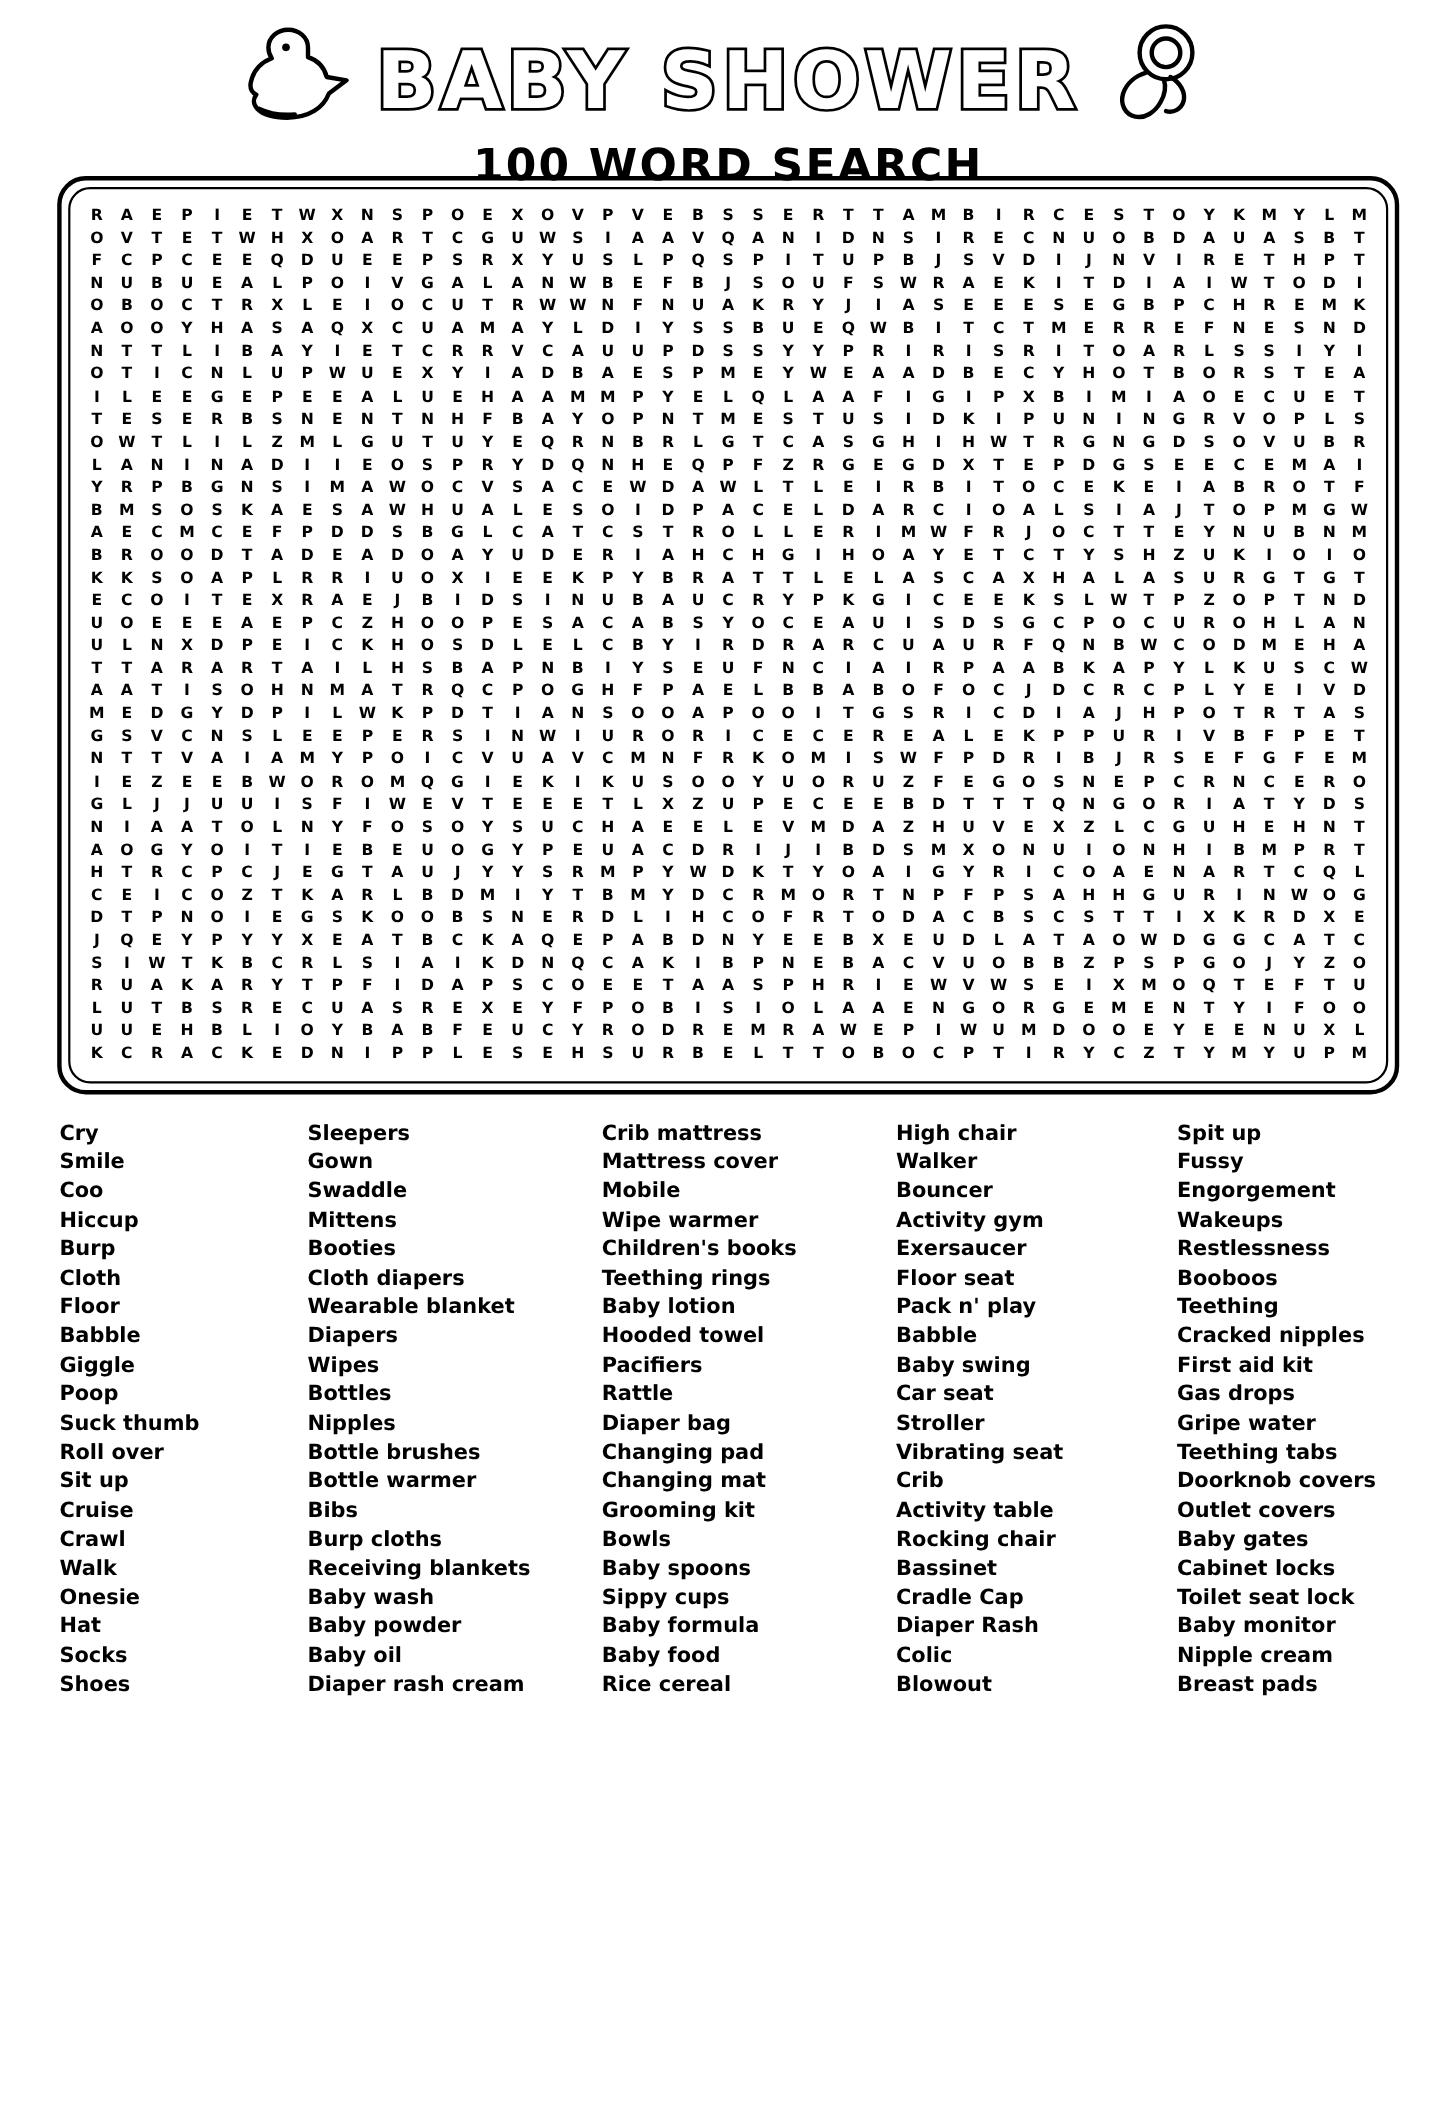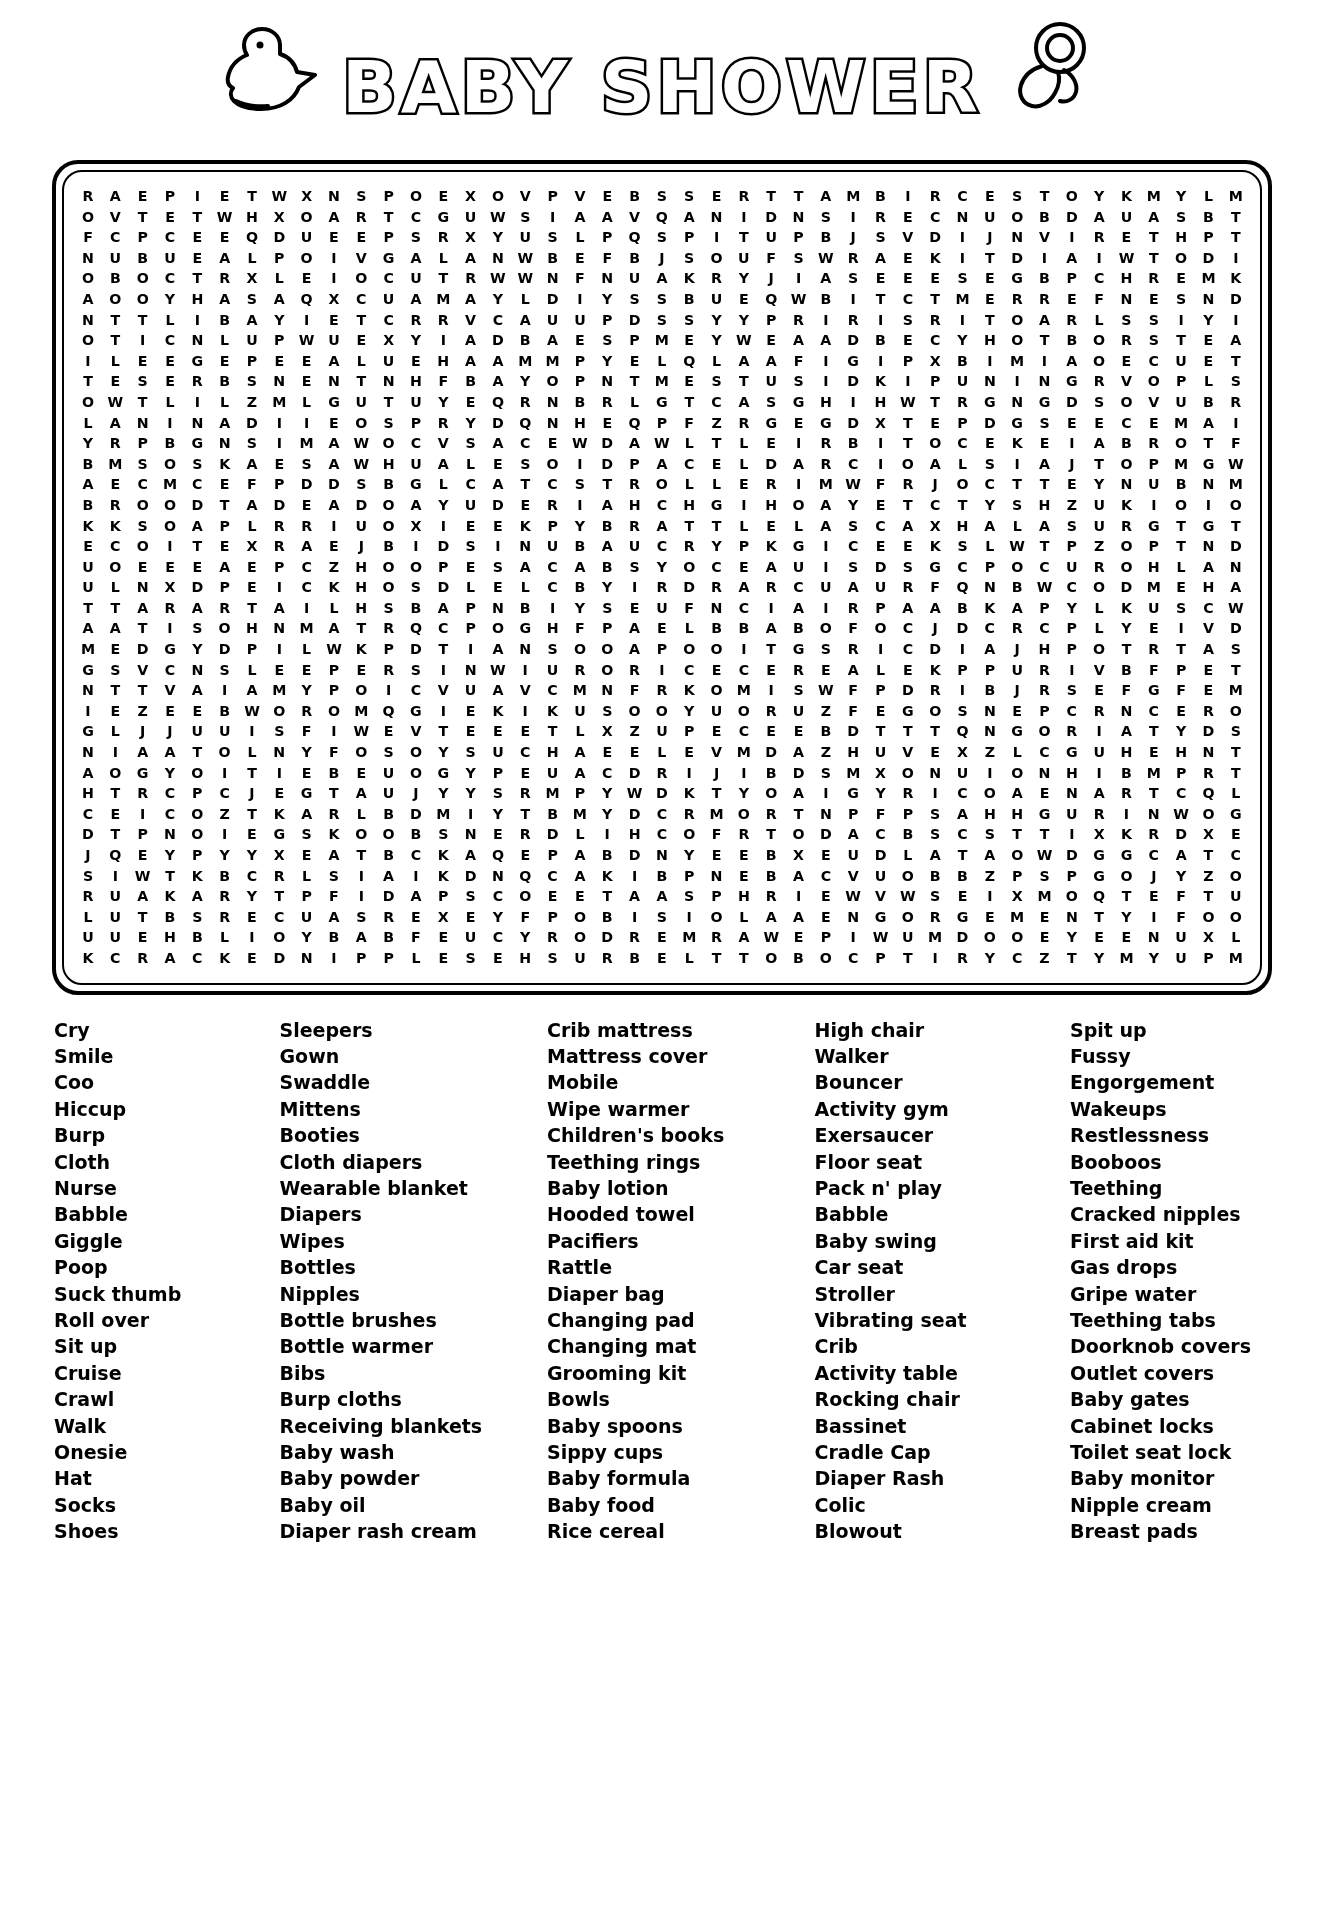--- a/index.html
+++ b/index.html
@@ -27,21 +27,21 @@
   .header {
     position: relative;
     height: 130px;
     display: flex;
     flex-direction: column;
     align-items: center;
     justify-content: flex-start;
   }
   .title-row {
     display: flex;
-    align-items: flex-end;
+    align-items: center;
     justify-content: center;
     gap: 16px;
     width: 100%;
   }
   .title {
     font-family: "DejaVu Sans", sans-serif;
     font-weight: 700;
     font-size: 72px;
     letter-spacing: 4px;
     line-height: 1;
@@ -142,20 +142,21 @@
       <div class="title">BABY SHOWER</div>
       <span class="pacifier-icon">
         <svg viewBox="0 0 110 105" width="110" height="105" fill="none" stroke="#000" stroke-width="4" stroke-linejoin="round" stroke-linecap="round">
           <circle cx="62" cy="30" r="24"></circle>
           <circle cx="62" cy="30" r="13"></circle>
           <path d="M44 48c-10 3-18 10-21 19-3 10 2 19 11 21 9 2 18-4 23-13 4-7 5-15 3-21"></path>
           <path d="M66 52c9 5 14 14 12 22-2 7-9 11-16 9"></path>
         </svg>
       </span>
     </div>
+    <div class="subtitle">100 WORD SEARCH</div>
   </div>
 
   <div class="grid-box">
     <div class="grid" id="grid">
         <div class="grid-row">
           <span>R</span>
           <span>A</span>
           <span>E</span>
           <span>P</span>
           <span>I</span>
@@ -1867,21 +1868,21 @@
   </div>
 
   <div class="words" id="words">
       <div class="word-col col-0">
         <div class="word">Cry</div>
         <div class="word">Smile</div>
         <div class="word">Coo</div>
         <div class="word">Hiccup</div>
         <div class="word">Burp</div>
         <div class="word">Cloth</div>
-        <div class="word">Nurse</div>
+        <div class="word">Floor</div>
         <div class="word">Babble</div>
         <div class="word">Giggle</div>
         <div class="word">Poop</div>
         <div class="word">Suck thumb</div>
         <div class="word">Roll over</div>
         <div class="word">Sit up</div>
         <div class="word">Cruise</div>
         <div class="word">Crawl</div>
         <div class="word">Walk</div>
         <div class="word">Onesie</div>

